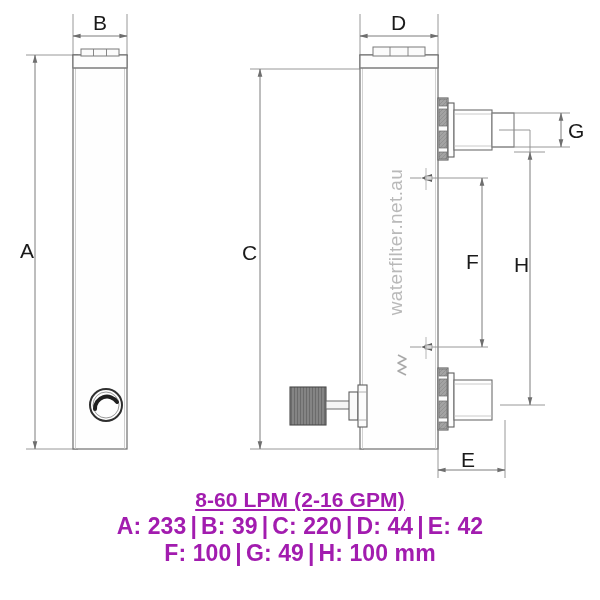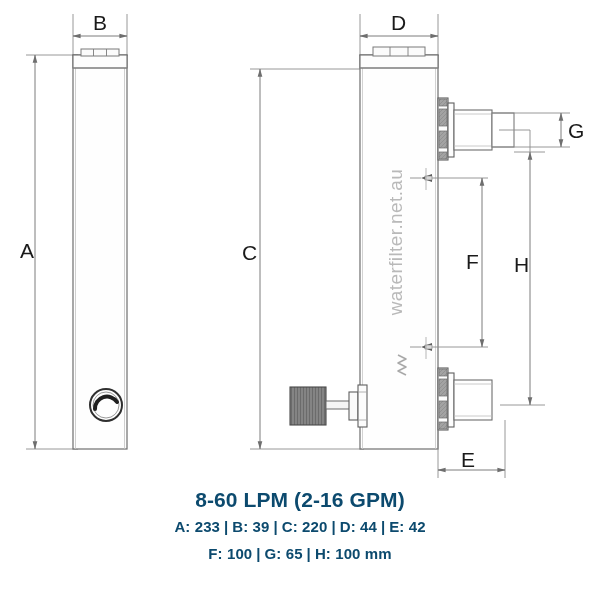--- a/index.html
+++ b/index.html
@@ -31,29 +31,30 @@
     position: absolute;
     left: 0;
     top: 487px;
     width: 600px;
     text-align: center;
     color: #000000;
   }
   .caption-line {
     display: block;
     font-weight: bold;
-    color: #0c4a6e;
+    color: #a21caf;
     letter-spacing: 0.1px;
+    text-decoration: underline;
   }
   .caption-title {
     font-size: 21px;
     line-height: 26px;
   }
   .caption-dims {
-    font-size: 15px;
+    font-size: 23px;
     line-height: 27px;
   }
   .dim-sep {
     display: inline-block;
     padding: 0 4px;
     font-weight: bold;
   }
   .dim-item {
     display: inline-block;
     white-space: nowrap;
@@ -260,17 +261,17 @@
   <div class="dim-label" style="left:461px; top:449px;">E</div>
 
   <div class="watermark">waterfilter.net.au</div>
 
   <div class="caption-block">
     <span class="caption-line caption-title">8-60 LPM (2-16 GPM)</span>
     <span class="caption-line caption-dims">
       <span class="dim-item">A: 233</span><span class="dim-sep">|</span><span class="dim-item">B: 39</span><span class="dim-sep">|</span><span class="dim-item">C: 220</span><span class="dim-sep">|</span><span class="dim-item">D: 44</span><span class="dim-sep">|</span><span class="dim-item">E: 42</span>
     </span>
     <span class="caption-line caption-dims">
-      <span class="dim-item">F: 100</span><span class="dim-sep">|</span><span class="dim-item">G: 65</span><span class="dim-sep">|</span><span class="dim-item">H: 100 mm</span>
+      <span class="dim-item">F: 100</span><span class="dim-sep">|</span><span class="dim-item">G: 49</span><span class="dim-sep">|</span><span class="dim-item">H: 100 mm</span>
     </span>
   </div>
 
 </div>
 
 </body></html>

